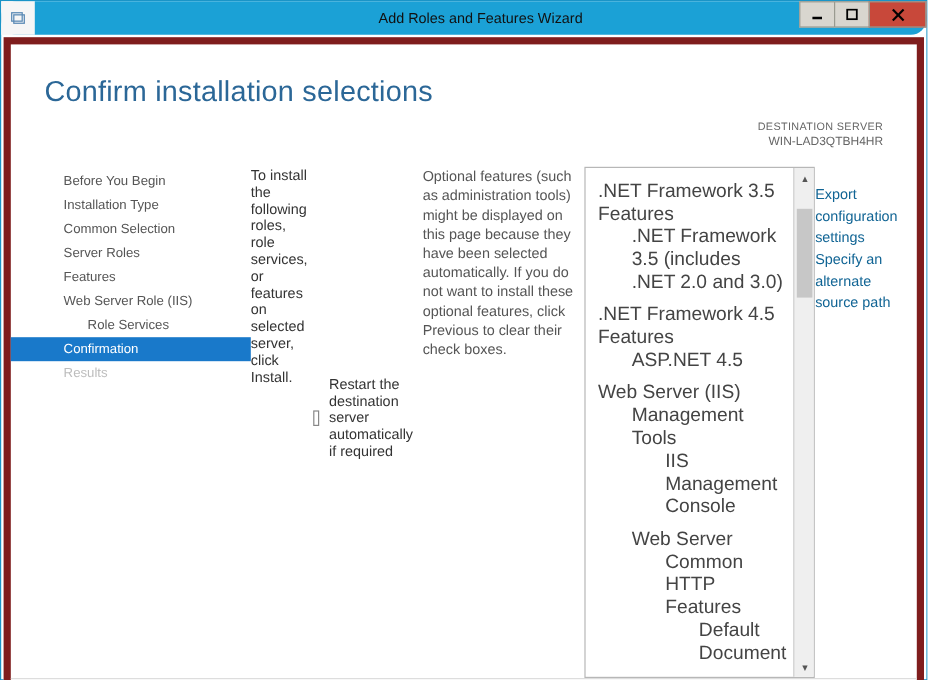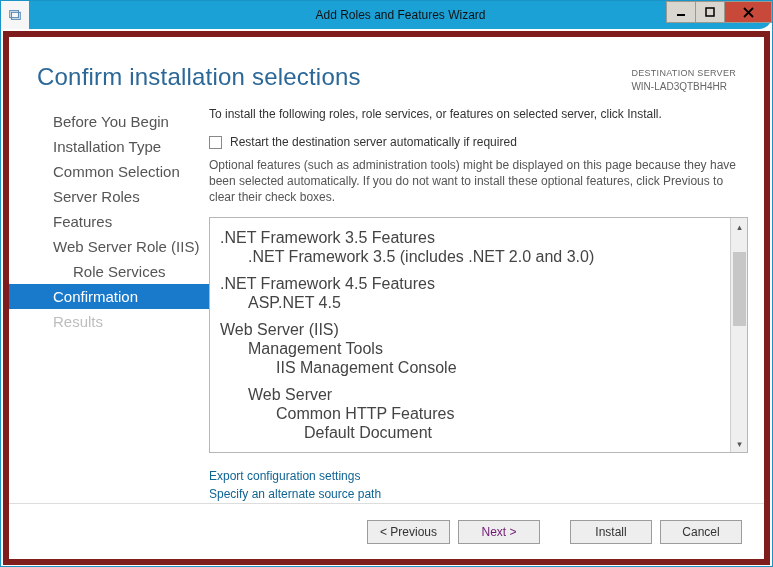--- a/index.html
+++ b/index.html
@@ -8,30 +8,30 @@
   .titlebar { height:28px; background:#1ba1d6; display:flex; align-items:center; position:relative;border-radius:13px; }
   .titlebar .icon-slot { width:28px; height:28px; background:#f6f6f6; display:flex; align-items:center;justify-content:center;}
   .titlebar .title { flex:1; text-align:center; color:#111; font-size:12px; }
   .winbtns { display:flex; height:22px; position:absolute; right:0; top:0;}
   .winbtn { width:30px; height:22px; background:#d9d6cf; border:1px solid #9a9a90; display:flex; align-items:center; justify-content:center; font-size:11px; cursor:default; margin-left:-1px;}
   .winbtn.close { background:#c8483a; color:#000; width:48px;}
   .winbtn svg { pointer-events:none;}
   .wizard-body { flex:1; background:#fff; position:relative; border:6px solid #7f1d1d; margin:2px; display:flex; flex-direction:column;}
   .header-area { padding:26px 28px 0 28px; display:flex; justify-content:space-between;}
   .page-title { color:#2b6797; font-size:24px; font-weight:300; letter-spacing:0.2px; }
-  .dest { text-align:left; font-size:10px; color:#666; line-height:13px; padding-top:4px;}
+  .dest { text-align:right; font-size:10px; color:#666; line-height:13px; padding-top:4px;margin-top:32px;}
   .dest .label { font-size:9px; letter-spacing:0.3px;}
   .dest .name { color:#666; }
   .content-row { flex:1; display:flex; padding:14px 16px 0 0; min-height:0;}
   .sidebar { width:200px; flex:none; padding-top:2px;}
-  .side-item { padding:4px 0 4px 44px; font-size:15px; cursor:default; color:#555;}
+  .side-item { padding:4px 0 4px 44px; font-size:11px; cursor:default; color:#555;}
   .side-item.sub { padding-left:64px;}
   .side-item.active { background:#1979ca; color:#fff;}
   .side-item.disabled { color:#bdbdbd;}
-  .main { flex:1; display:flex; flex-direction:column; font-size:12px; color:#333; min-width:0;}
+  .main { flex:1; display:flex; flex-direction:row; font-size:12px; color:#333; min-width:0;}
   .intro { margin-bottom:14px;}
   .checkrow { display:flex; align-items:center; gap:8px; margin-bottom:8px;}
   .checkbox { width:13px; height:13px; border:1px solid #888; background:#fff;}
   .optional { color:#555; margin-bottom:12px; line-height:16px;}
   .feature-box-wrap { border:1px solid #b7b7b7; position:relative; flex:1; min-height:0; display:flex;}
   .feature-box { flex:1; padding:10px 6px 10px 10px; overflow:hidden; font-size:16px; color:#444; line-height:19px;}
   .feature-box .l0 { padding-left:0;}
   .feature-box .l1 { padding-left:28px;}
   .feature-box .l2 { padding-left:56px;}
   .feature-box .l3 { padding-left:84px;}

